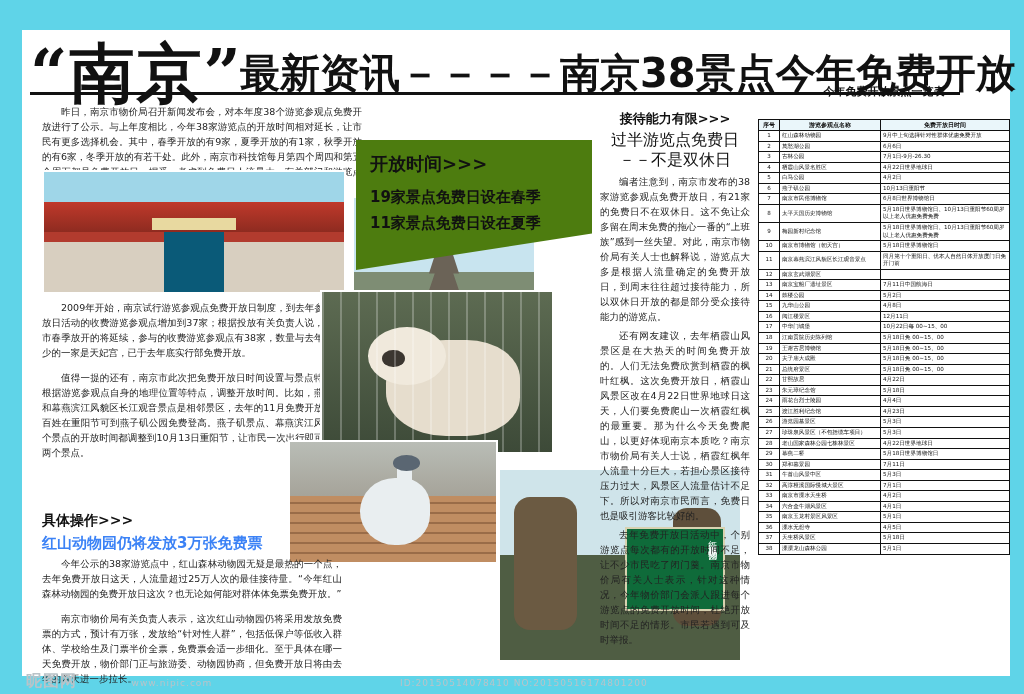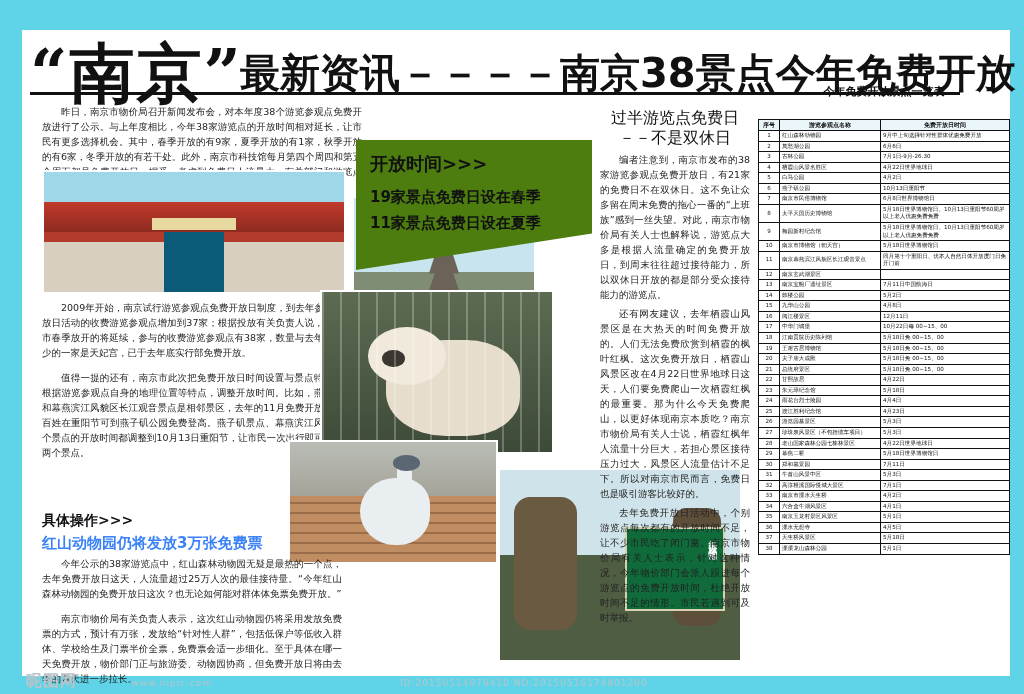--- a/index.html
+++ b/index.html
@@ -192,20 +192,21 @@
 
   <div class="photo" id="photo-zoo">
     <div class="tree"></div>
     <div class="tree2"></div>
     <div class="sign">
       <span>红山森林动物园</span>
     </div>
   </div>
 
   <div class="col-mid">
+    <div class="mid-head">接待能力有限&gt;&gt;&gt;</div>
     <div class="mid-head2">过半游览点免费日</div>
     <div class="mid-head2">－－不是双休日</div>
     <div class="mid-para">编者注意到，南京市发布的38家游览参观点免费开放日，有21家的免费日不在双休日。这不免让众多留在周末免费的拖心一番的“上班族”感到一丝失望。对此，南京市物价局有关人士也解释说，游览点大多是根据人流量确定的免费开放日，到周末往往超过接待能力，所以双休日开放的都是部分受众接待能力的游览点。</div>
     <div class="mid-para">还有网友建议，去年栖霞山风景区是在大热天的时间免费开放的。人们无法免费欣赏到栖霞的枫叶红枫。这次免费开放日，栖霞山风景区改在4月22日世界地球日这天，人们要免费爬山一次栖霞红枫的最重要。那为什么今天免费爬山，以更好体现南京本质吃？南京市物价局有关人士说，栖霞红枫年人流量十分巨大，若担心景区接待压力过大，风景区人流量估计不足下。所以对南京市民而言，免费日也是吸引游客比较好的。</div>
     <div class="mid-para">去年免费开放日活动中，个别游览点每次都有的开放时间不足，让不少市民吃了闭门羹。南京市物价局有关人士表示，针对这种情况，今年物价部门会派人跟进每个游览点的免费开放时间，杜绝开放时间不足的情形。市民若遇到可及时举报。</div>
   </div>
 
   <div class="tbl-wrap">
     <div class="tbl-title">今年免费开放景点一览表</div>
     <table>

